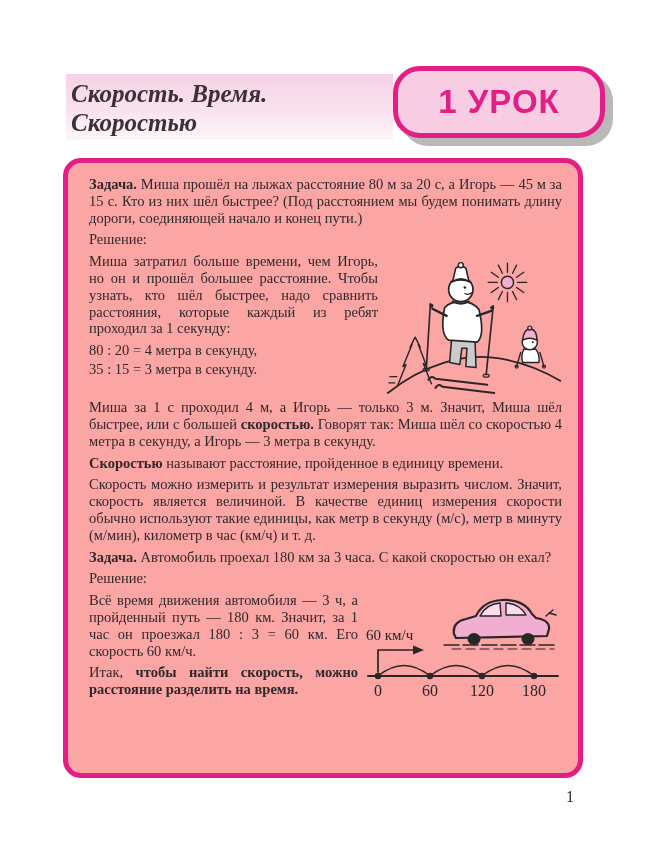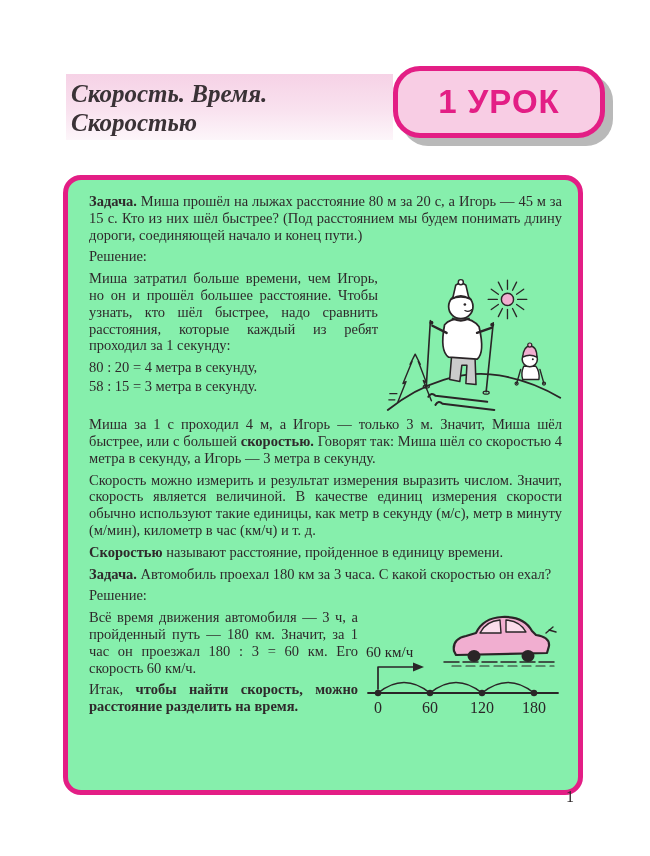--- a/index.html
+++ b/index.html
@@ -14,22 +14,22 @@
   .page-title{font-size:25px;line-height:29px;font-weight:bold;font-style:italic;
       color:#3a3236;margin:0;}
   .lesson-badge{position:absolute;left:385px;top:66px;width:212px;height:72px;
       background:#f8cde4;border:5px solid #e31e85;border-radius:27px;
       box-shadow:8px 8px 0 #b9b9b9;box-sizing:border-box;
       display:flex;align-items:center;justify-content:center;}
   .lesson-badge span{font-family:"Liberation Sans","DejaVu Sans",sans-serif;
       font-weight:bold;font-size:33px;color:#e31e85;letter-spacing:1px;}
 
   
-  .content-box{position:absolute;left:55px;top:175px;width:520px;height:620px;
-      border:5px solid #e31e85;border-radius:18px;background:#86efac;
+  .content-box{position:absolute;left:55px;top:158px;width:520px;height:620px;
+      border:5px solid #e31e85;border-radius:18px;background:#fca5a5;
       box-sizing:border-box;padding:13px 16px 8px 21px;overflow:hidden;}
   .content-box p{margin:0 0 5px;font-size:14.5px;line-height:16.8px;
       text-align:justify;}
   .head{font-weight:normal;text-align:center;margin:2px 0 5px !important;}
   .eq{text-align:left !important;margin:2px 0 2px !important;}
   .eq-last{margin-bottom:8px !important;}
   b{font-weight:bold;}
   .clear{clear:both;height:0;}
 
   .fig{float:right;margin:2px 0 2px 8px;}
@@ -118,29 +118,29 @@
 
             <path d="M64,26 L67,13 Q72,9 77,13 L80,26 Q72,21 64,26 Z" fill="#ffffff" stroke-width="1.6"></path>
             <path stroke-width="1.6" d="M62,27 Q72,22 82,27"></path>
             <circle cx="72" cy="10" r="2.5" fill="#ffffff" stroke-width="1.4"></circle>
           </g>
         </svg>
       </div>
 
       <p>Миша затратил больше времени, чем Игорь, но он и прошёл большее расстояние. Чтобы узнать, кто шёл быстрее, надо сравнить расстояния, которые каждый из ребят проходил за 1 секунду:</p>
       <p class="eq">80 : 20 = 4 метра в секунду,</p>
-      <p class="eq eq-last">58 : 15 = 3 метра в секунду.</p>
+      <p class="eq eq-last">35 : 15 = 3 метра в секунду.</p>
       <div class="clear"></div>
     </div>
 
     <p><span>Миша за 1 с проходил 4 м, а Игорь — только 3 м. Значит, Миша шёл быстрее, или с большей </span><b>скоростью.</b><span> Говорят так: Миша шёл со скоростью 4 метра в секунду, а Игорь — 3 метра в секунду.</span></p>
 
+    <p><b>Скоростью</b><span> называют расстояние, пройденное в единицу времени.</span></p>
+
     <p>Скорость можно измерить и результат измерения выразить числом. Значит, скорость является величиной. В качестве единиц измерения скорости обычно используют такие единицы, как метр в секунду (м/с), метр в минуту (м/мин), километр в час (км/ч) и т. д.</p>
-
-    <p><b>Скоростью</b><span> называют расстояние, пройденное в единицу времени.</span></p>
 
 
     <p><b>Задача.</b><span> Автомобиль проехал 180 км за 3 часа. С какой скоростью он ехал?</span></p>
 
     <p class="head">Решение:</p>
 
     <div>
       <div class="fig fig-car">
         <svg viewBox="0 0 196 112">
           <g stroke="#2a2527" fill="none" stroke-linecap="round" stroke-linejoin="round">

